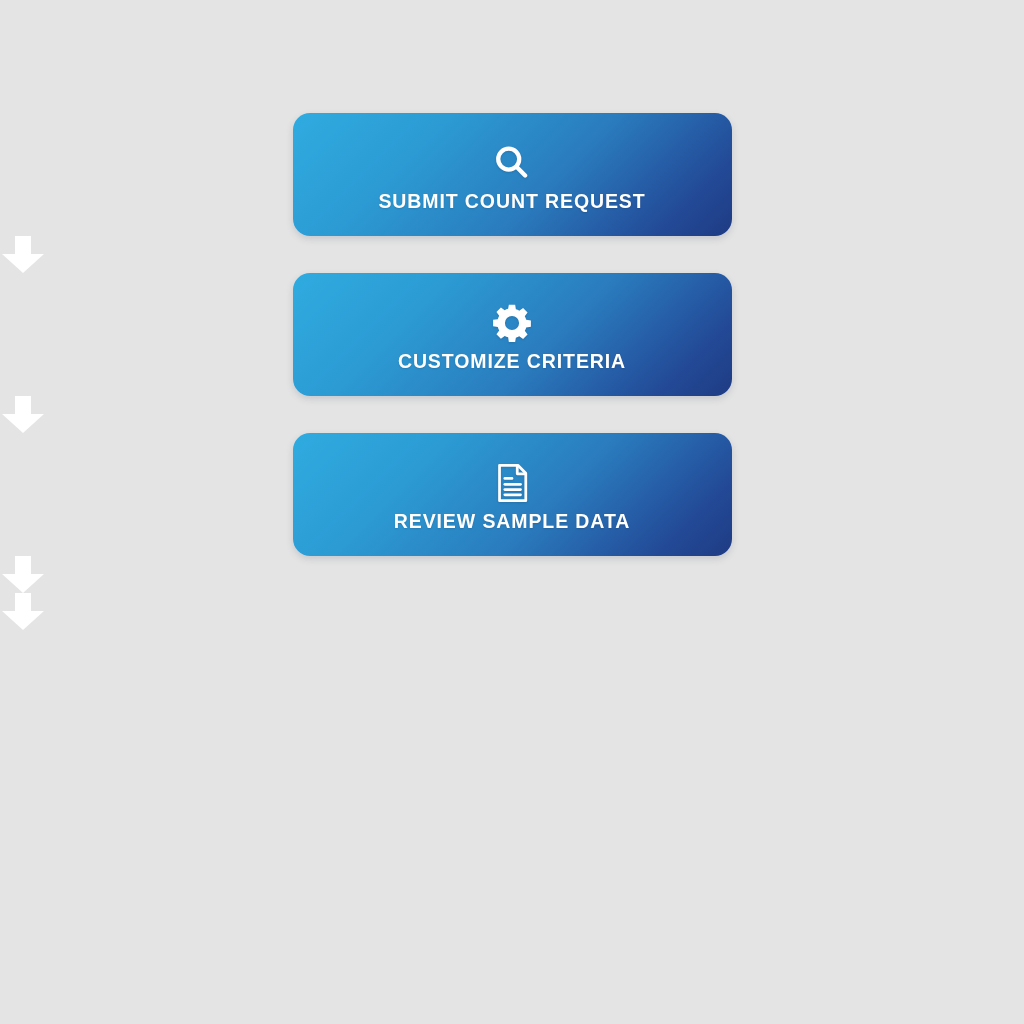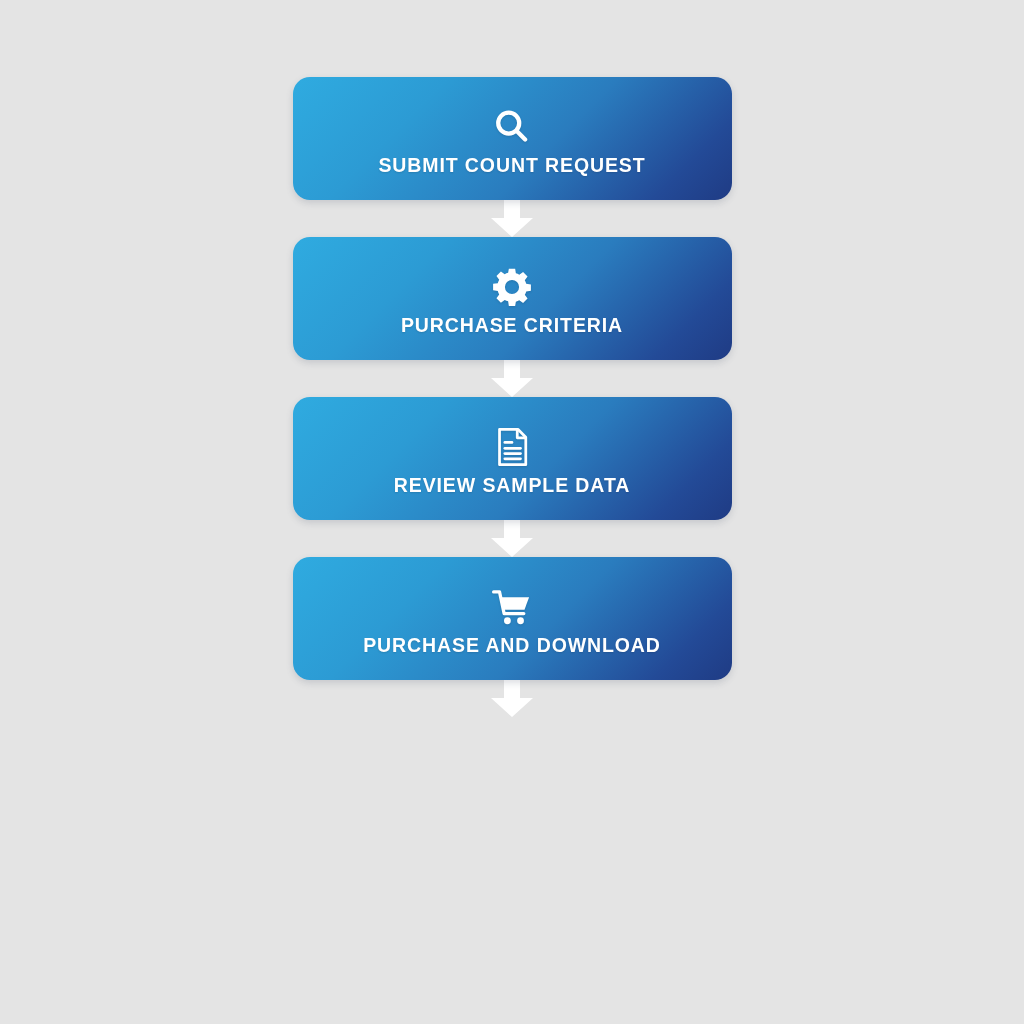--- a/index.html
+++ b/index.html
@@ -14,23 +14,22 @@
     overflow: hidden;
   }
 
   #flowchart {
     position: relative;
     width: 1024px;
     height: 1024px;
     box-sizing: border-box;
     display: flex;
     flex-direction: column;
-    align-items: center;
     justify-content: flex-start;
-    padding-top: 77px;
+    padding-top: 113px;
   }
 
   .step-wrap {
     position: relative;
     display: flex;
     flex-direction: column;
     align-items: center;
   }
 
   .step-box {
@@ -112,21 +111,21 @@
     </svg>
   </div>
 
   <div class="step-wrap">
     <div class="step-box">
       <div class="step-icon">
         <svg viewBox="0 0 64 64" aria-hidden="true">
           <path fill="#ffffff" fill-rule="evenodd" d="M27.2 4 h9.6 l1.1 7.1 a21.5 21.5 0 0 1 5.2 2.2 l5.8-4.2 6.8 6.8 -4.2 5.8 a21.5 21.5 0 0 1 2.2 5.2 l7.1 1.1 v9.6 l-7.1 1.1 a21.5 21.5 0 0 1 -2.2 5.2 l4.2 5.8 -6.8 6.8 -5.8-4.2 a21.5 21.5 0 0 1 -5.2 2.2 L36.8 61 h-9.6 l-1.1-7.1 a21.5 21.5 0 0 1 -5.2-2.2 l-5.8 4.2 -6.8-6.8 4.2-5.8 a21.5 21.5 0 0 1 -2.2-5.2 L3.2 36.8 v-9.6 l7.1-1.1 a21.5 21.5 0 0 1 2.2-5.2 L8.3 15.1 l6.8-6.8 5.8 4.2 a21.5 21.5 0 0 1 5.2-2.2 Z M32 21.2 a10.8 10.8 0 1 0 0 21.6 a10.8 10.8 0 0 0 0-21.6 Z"></path>
         </svg>
       </div>
-      <div class="step-label">PURCHASE CRITERIA</div>
+      <div class="step-label">CUSTOMIZE CRITERIA</div>
     </div>
   </div>
 
   <div class="connector">
     <svg viewBox="0 0 46 37" aria-hidden="true">
       <path d="M15 0 H31 V18 H44 L23 37 L2 18 H15 Z" fill="#ffffff"></path>
     </svg>
   </div>
 
   <div class="step-wrap">
@@ -146,33 +145,20 @@
       <div class="step-label">REVIEW SAMPLE DATA</div>
     </div>
   </div>
 
   <div class="connector">
     <svg viewBox="0 0 46 37" aria-hidden="true">
       <path d="M15 0 H31 V18 H44 L23 37 L2 18 H15 Z" fill="#ffffff"></path>
     </svg>
   </div>
 
-  <div class="step-wrap">
-    <div class="step-box">
-      <div class="step-icon">
-        <svg viewBox="0 0 64 64" aria-hidden="true">
-          <path d="M4 9 H13 L20 42 H50" fill="none" stroke="#ffffff" stroke-width="5" stroke-linecap="round" stroke-linejoin="round"></path>
-          <path d="M15.5 17 H58 L51 36 H19.5 Z" fill="#ffffff"></path>
-          <circle cx="25" cy="53" r="5.2" fill="#ffffff"></circle>
-          <circle cx="45" cy="53" r="5.2" fill="#ffffff"></circle>
-        </svg>
-      </div>
-      <div class="step-label">PURCHASE AND DOWNLOAD</div>
-    </div>
-  </div>
 
   <div class="connector">
     <svg viewBox="0 0 46 37" aria-hidden="true">
       <path d="M15 0 H31 V18 H44 L23 37 L2 18 H15 Z" fill="#ffffff"></path>
     </svg>
   </div>
 
 
 </div>
 

